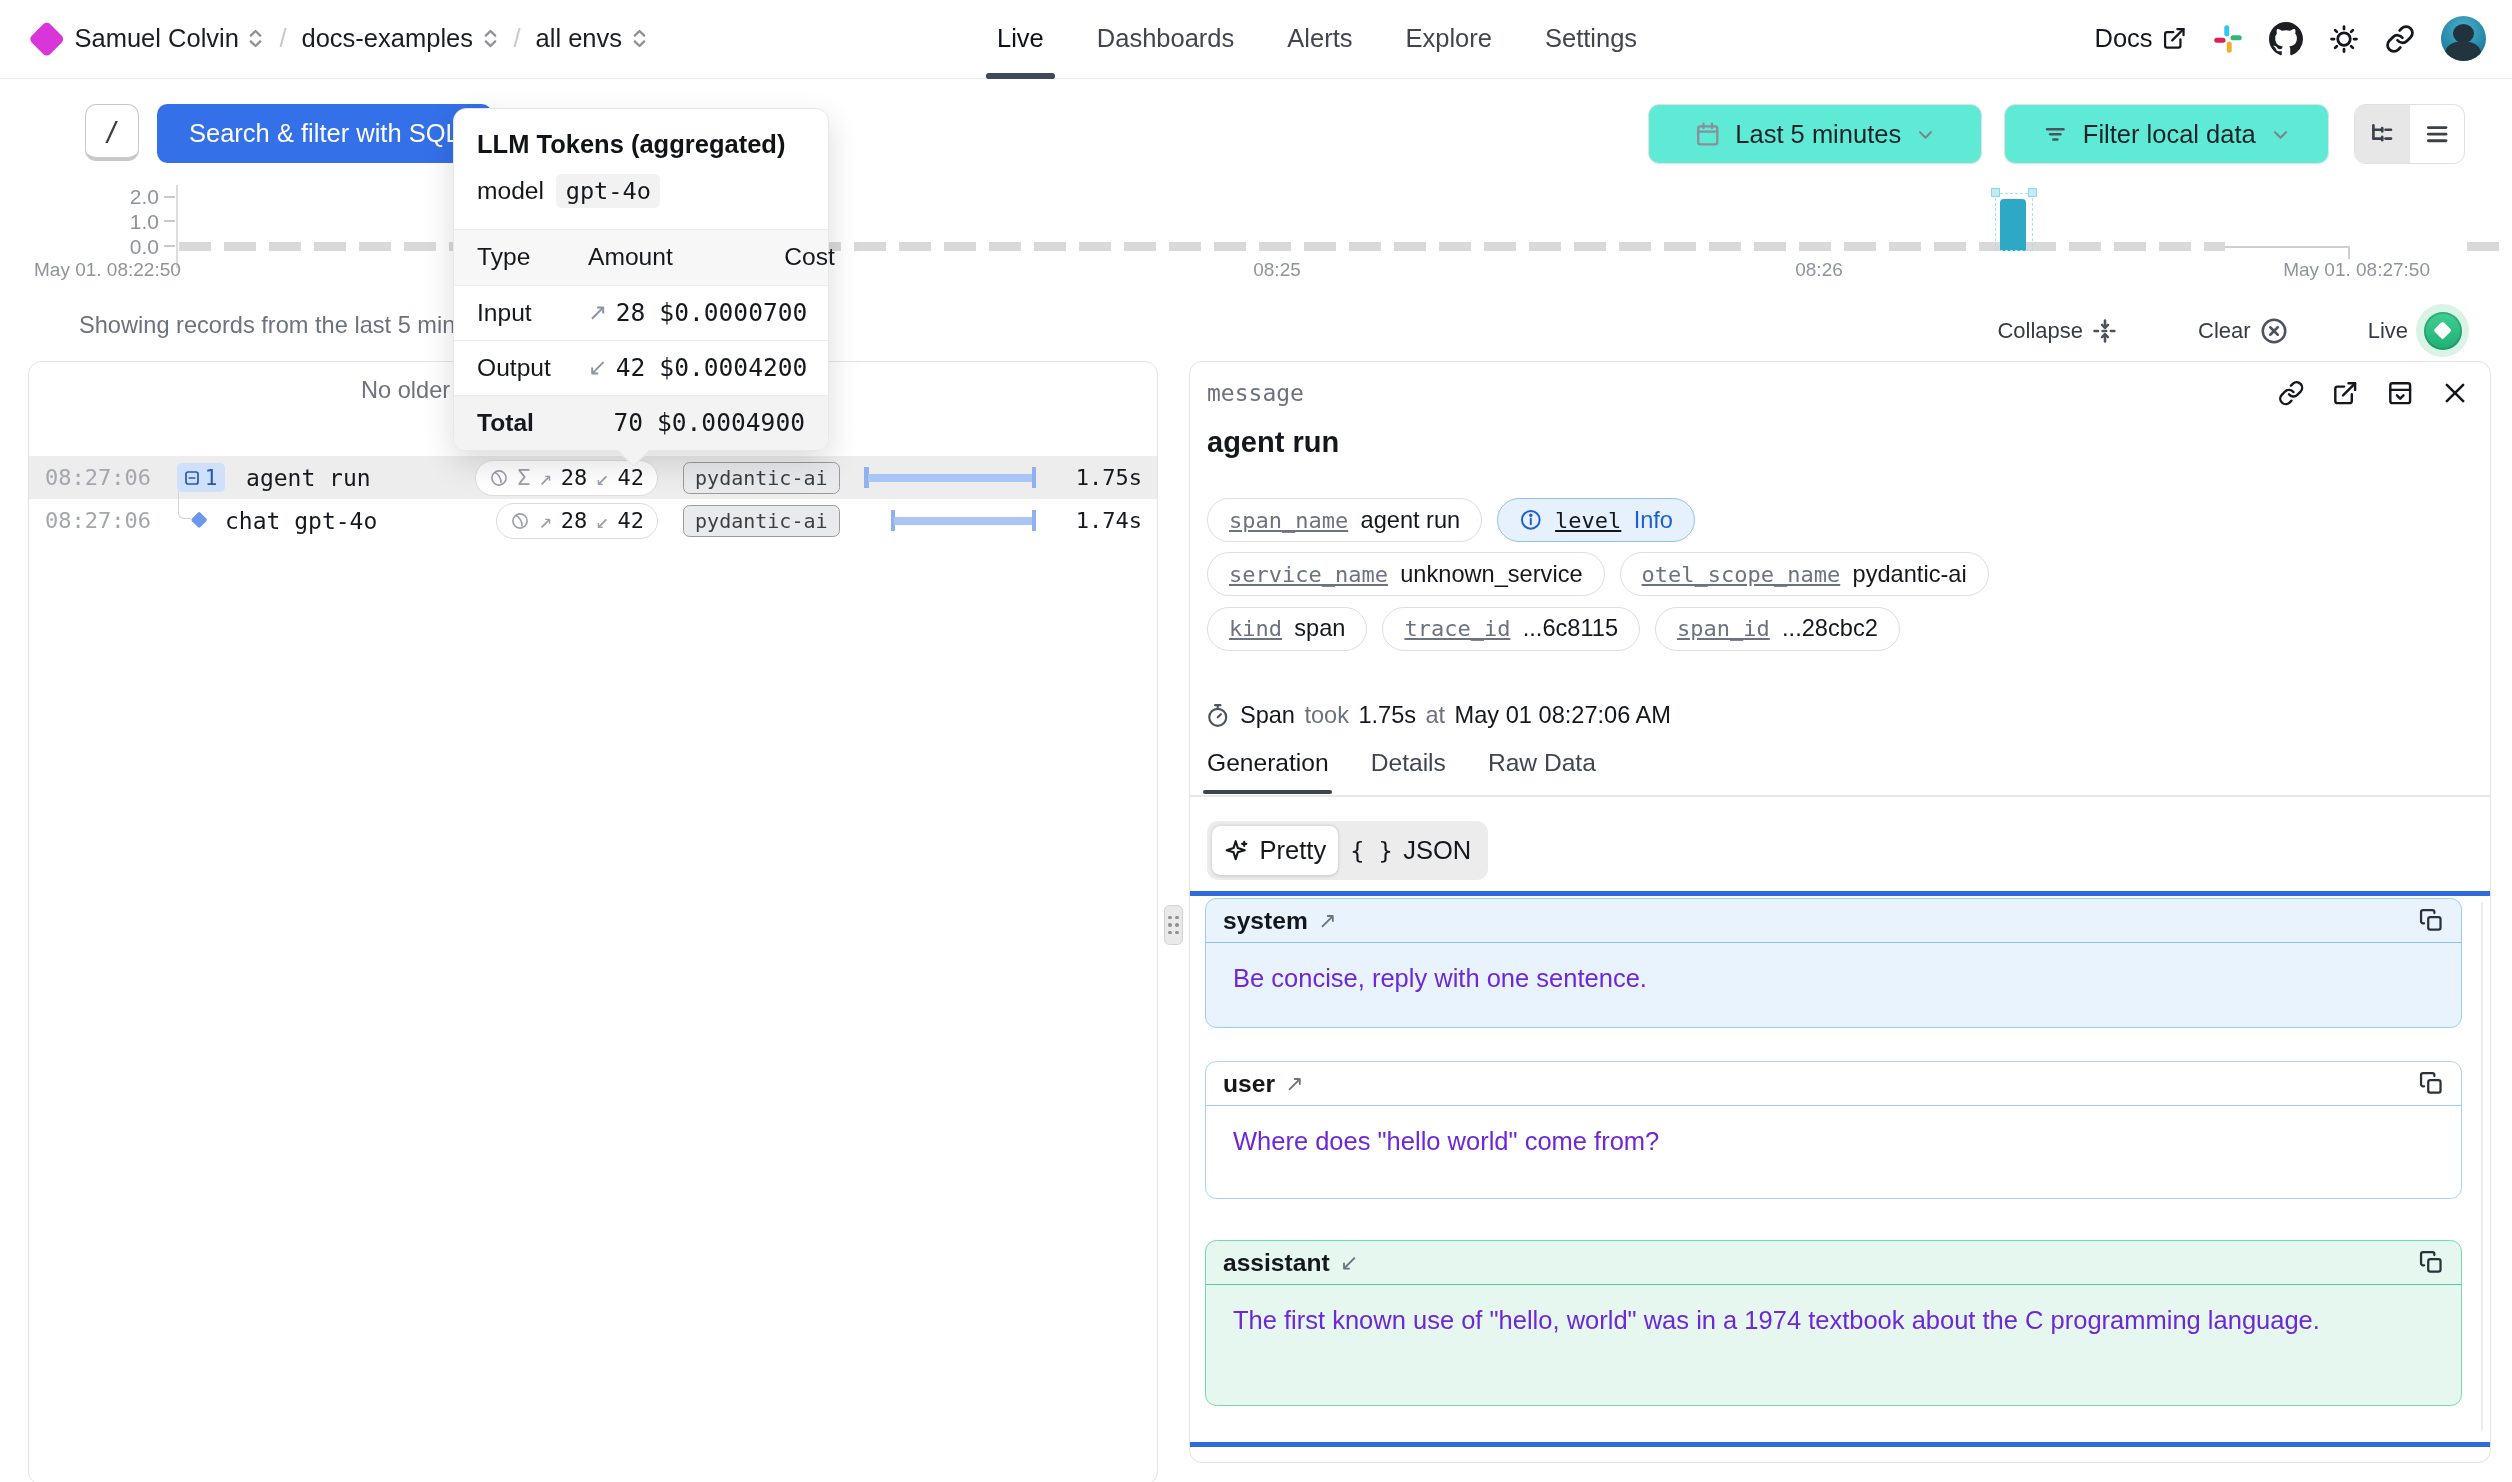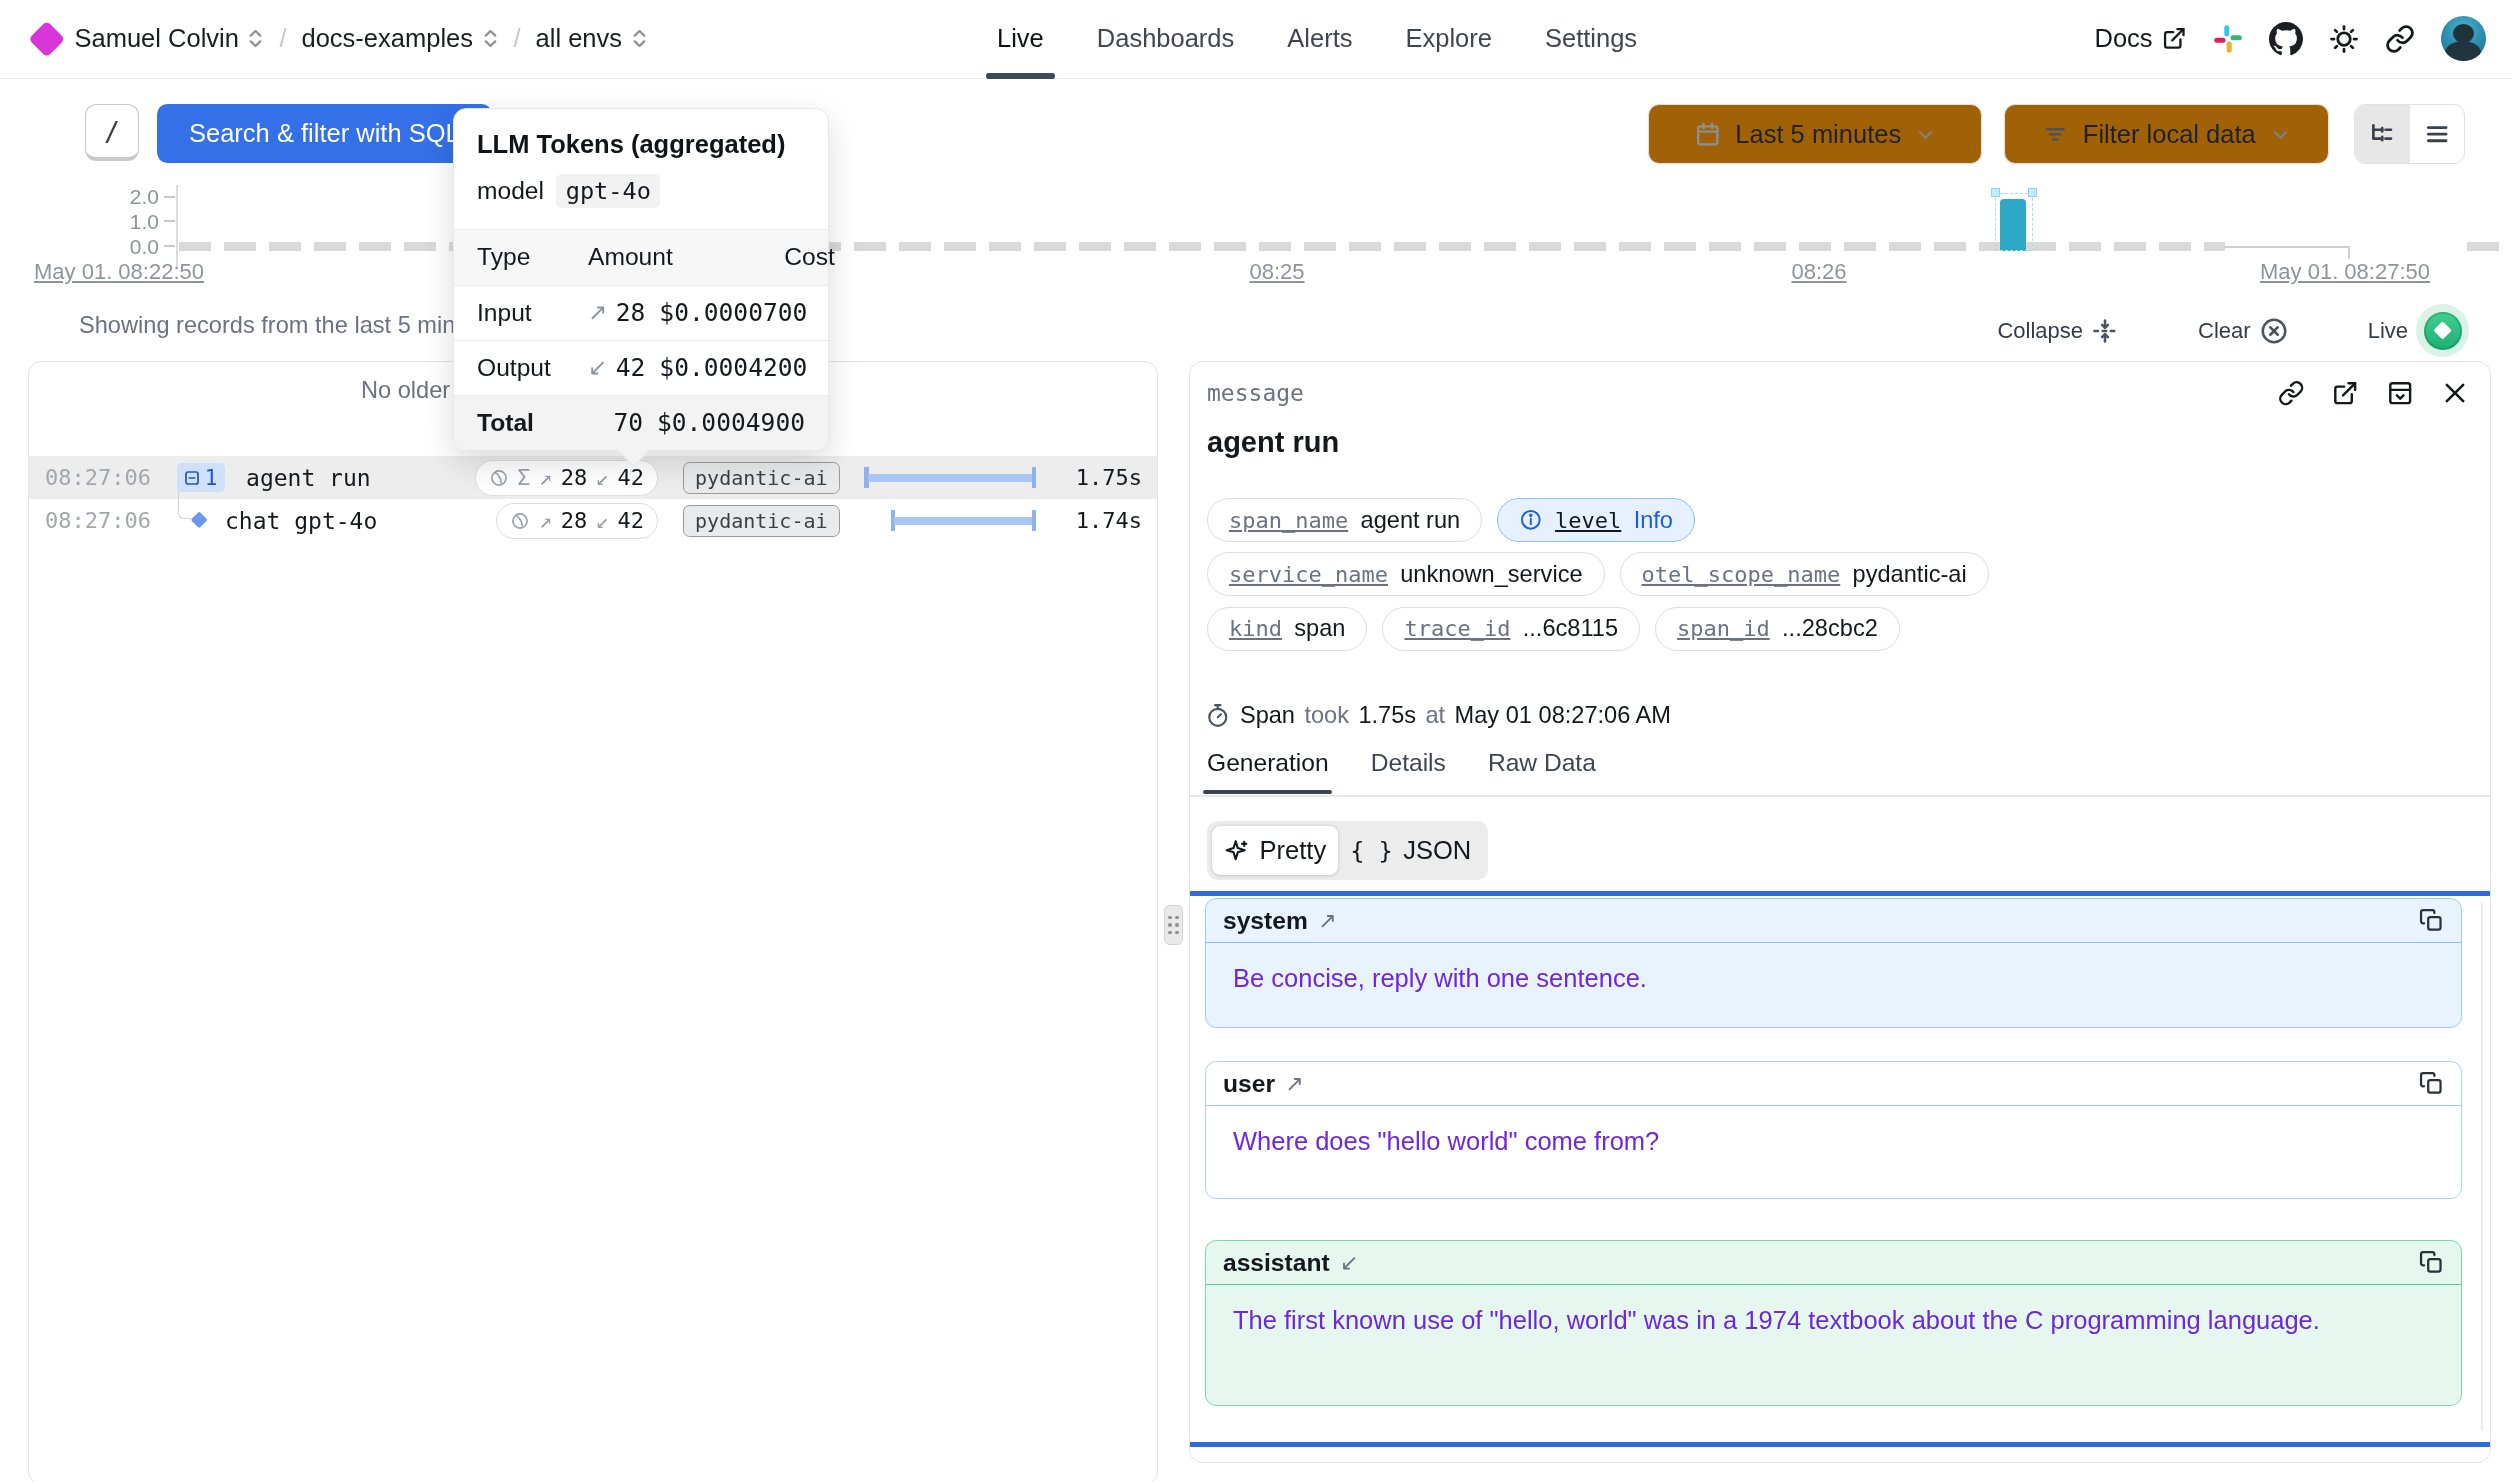--- a/index.html
+++ b/index.html
@@ -23,37 +23,37 @@
   .hdr-right { position:absolute; right:26.4px; top:0; height:77px; display:flex; align-items:center; gap:26px; }
   .docs-link { display:flex; align-items:center; gap:9.4px; font-size:25.5px; color:#14171c; cursor:pointer; }
   .icon-btn { color:#14171c; cursor:pointer; }
   .avatar { width:45px; height:45px; border-radius:50%; background:radial-gradient(circle at 50% 30%, #4fb0cc, #1a7d9e 75%); position:relative; overflow:hidden; }
   .avatar::before { content:""; position:absolute; left:12.3px; top:7.6px; width:21px; height:19px; border-radius:50%; background:#20333c; }
   .avatar::after { content:""; position:absolute; left:4.7px; top:24.6px; width:36px; height:24.6px; border-radius:50% 50% 0 0; background:#22353f; }
 
   
   .key-slash { position:absolute; left:85px; top:104px; width:54px; height:57px; border:1.9px solid #c9c9c9; border-bottom-width:4.7px; border-radius:11.3px; background:#fff; display:flex; align-items:center; justify-content:center; font-size:26.4px; color:#3a3f46; }
   .search-btn { position:absolute; left:157px; top:104px; height:59px; padding:0 32px; background:#3470e8; border-radius:10.4px; display:flex; align-items:center; color:#fff; font-size:25.5px; font-weight:500; cursor:pointer; white-space:nowrap; }
-  .time-btn, .filter-btn { position:absolute; top:104px; height:60px; background:#a16207; border:1.9px solid #e2e2e2; border-radius:11.3px; box-shadow:0 0.9px 2.8px rgba(0,0,0,.05); display:flex; align-items:center; gap:15px; font-size:25.5px; color:#1e232b; cursor:pointer; justify-content:center; }
+  .time-btn, .filter-btn { position:absolute; top:104px; height:60px; background:#5eead4; border:1.9px solid #e2e2e2; border-radius:11.3px; box-shadow:0 0.9px 2.8px rgba(0,0,0,.05); display:flex; align-items:center; gap:15px; font-size:25.5px; color:#1e232b; cursor:pointer; justify-content:center; }
   .time-btn { left:1648px; width:334px; }
   .filter-btn { left:2004px; width:325px; }
   .dd-chev { color:#7d838c; }
   .view-toggle { position:absolute; left:2354px; top:104px; height:60px; width:111px; border:1.9px solid #e0e0e0; border-radius:11.3px; overflow:hidden; display:flex; background:#fff; }
   .vt-cell { flex:1; display:flex; align-items:center; justify-content:center; color:#3a414b; cursor:pointer; }
   .vt-cell.active { background:#e7e7e7; }
 
   
   .chart { position:absolute; left:0; top:176px; width:2512px; height:117px; }
   .ytick-label { position:absolute; width:66px; text-align:right; font-size:21px; color:#8f949b; }
   .ytick { position:absolute; width:11.3px; height:1.9px; background:#c9c9c9; }
   .vaxis { position:absolute; left:176px; top:9.4px; width:1.9px; height:83px; background:#dcdcdc; }
   .dashline { position:absolute; top:66px; height:8.5px; background:repeating-linear-gradient(90deg,#d9d9d9 0 32px,transparent 32px 45px); }
   .thinline { position:absolute; top:70px; height:1.9px; background:#cfcfcf; }
   .endtick { position:absolute; left:2348px; top:70px; width:1.9px; height:13.2px; background:#cfcfcf; }
-  .xlabel { position:absolute; top:83px; font-size:22px; color:#8f949b;text-decoration:underline; }
+  .xlabel { position:absolute; top:83px; font-size:19px; color:#8f949b; }
   .bar-sel { position:absolute; left:1995px; top:17px; width:38px; height:58px; border:1.9px dashed #a6dff0; }
   .bar-handle { position:absolute; width:8.5px; height:8.5px; background:#c2ebf5; border:0.9px solid #8fd6ea; top:-5.7px; }
   .the-bar { position:absolute; left:2000px; top:23px; width:26.4px; height:52px; background:#2ea9c5; border-radius:3.8px 3.8px 0 0; }
 
   
   .showing { position:absolute; left:79px; top:312px; font-size:23.6px; color:#6b7280; }
   .records-actions { position:absolute; right:43px; top:304px; display:flex; align-items:center; gap:55px; }
   .action { display:flex; align-items:center; gap:8px; font-size:22px; color:#343b46; cursor:pointer;margin-left:24px; }
   .live-toggle { width:53px; height:53px; border-radius:50%; background:#d9f3e6; display:flex; align-items:center; justify-content:center; cursor:pointer; }
   .live-knob { width:38px; height:38px; border-radius:50%; background:linear-gradient(#41cf92,#1fae74); box-shadow:inset 0 0 0 1.9px rgba(0,90,60,.25); display:flex; align-items:center; justify-content:center; }

